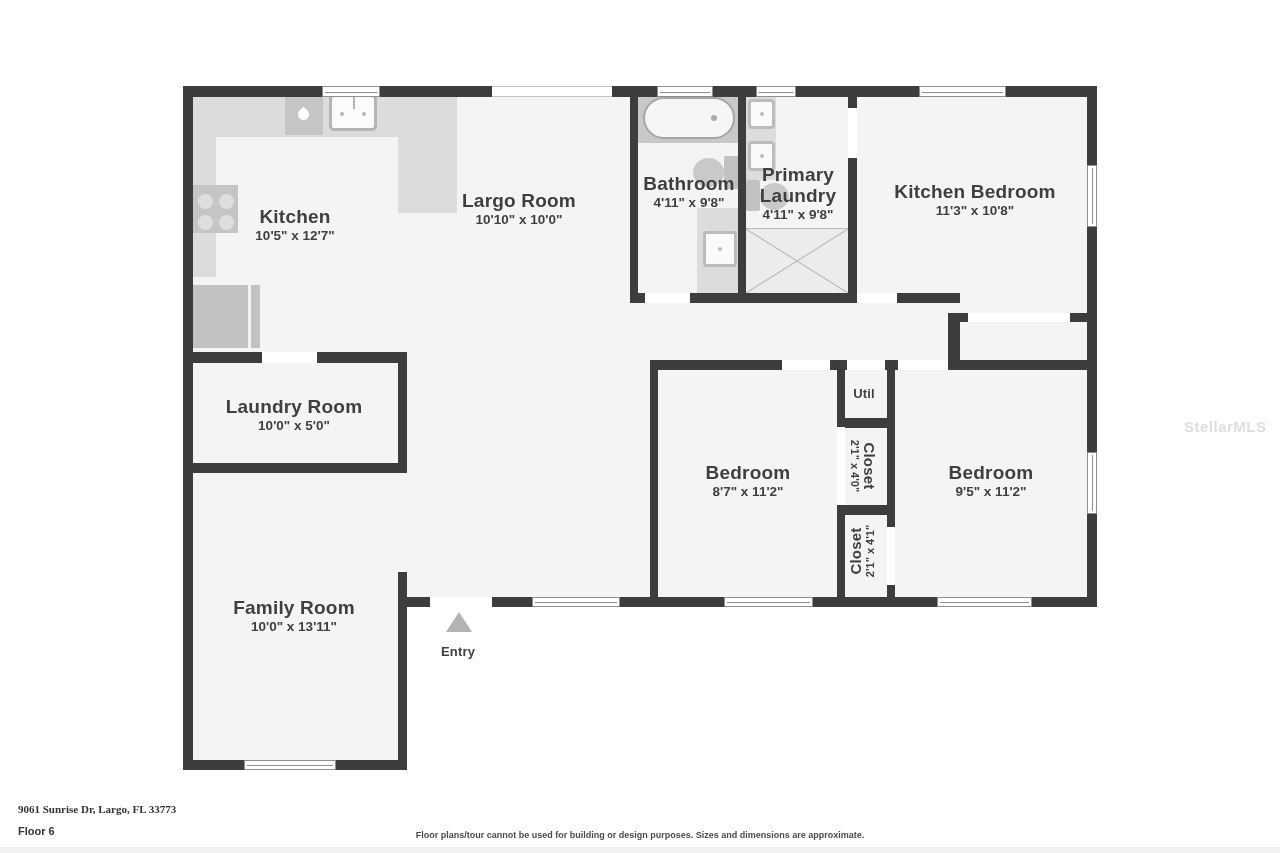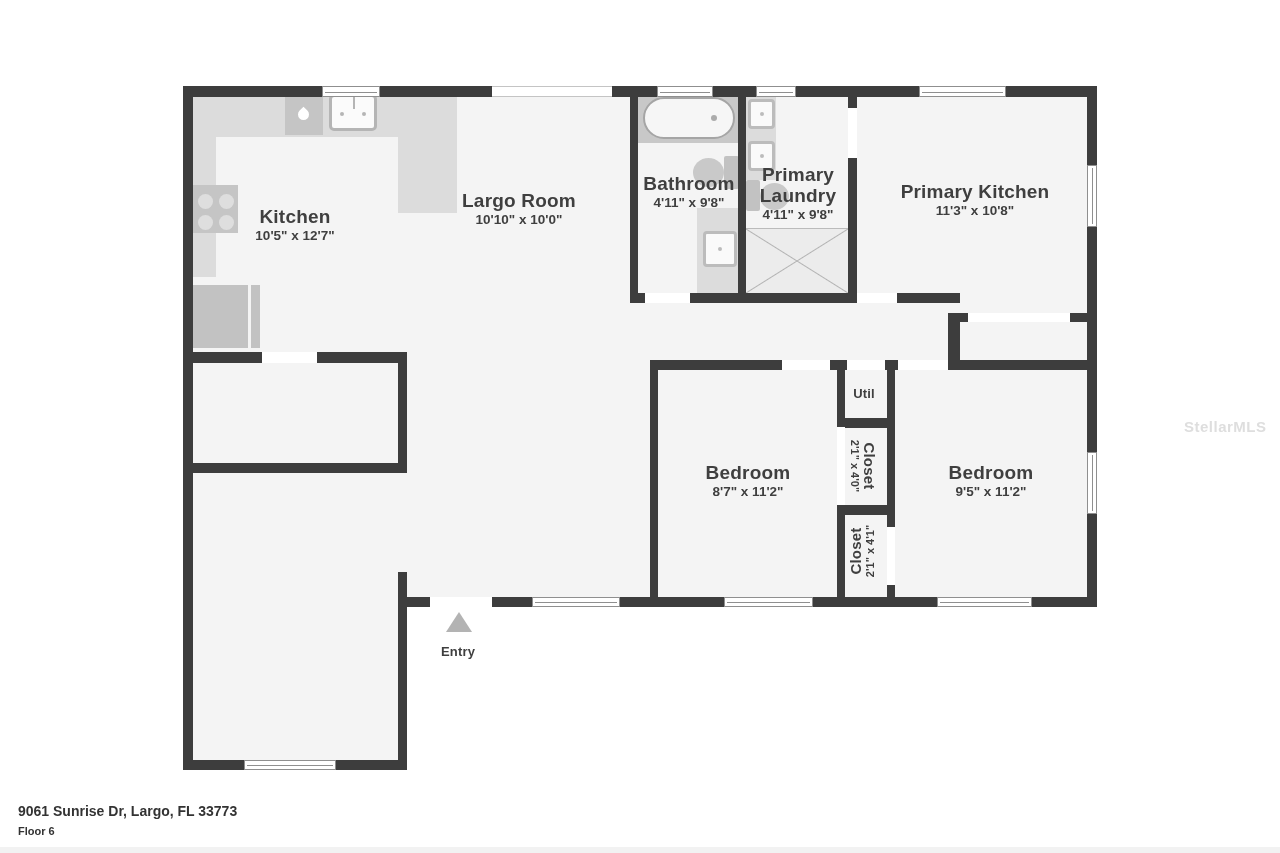--- a/index.html
+++ b/index.html
@@ -41,21 +41,21 @@
   .toilet-tank{position:absolute;background:#c2c2c2;border-radius:2px;z-index:2;}
   .toilet-bowl{position:absolute;background:#c9c9c9;border-radius:50%;z-index:2;}
   .shower{position:absolute;background-color:#ececec;z-index:2;border-top:1px solid #bbb;box-sizing:border-box;
      background-image:
        linear-gradient(to top right, transparent calc(50% - 1px), #b3b3b3 50%, transparent calc(50% + 1px)),
        linear-gradient(to bottom right, transparent calc(50% - 1px), #b3b3b3 50%, transparent calc(50% + 1px));}
   .tri{position:absolute;width:0;height:0;border-left:13px solid transparent;border-right:13px solid transparent;
        border-bottom:20px solid #b3b3b3;z-index:2;}
   .watermark{position:absolute;left:1184px;top:418px;font-size:15px;font-weight:600;color:#dedede;
        letter-spacing:.5px;z-index:6;}
-  .addr{position:absolute;left:18px;top:803px;font-size:14px;font-weight:700;color:#333;}
+  .addr{position:absolute;left:18px;top:803px;font-size:11px;font-weight:700;color:#333;font-family:Liberation Serif, serif;}
   .floorno{position:absolute;left:18px;top:825px;font-size:11px;font-weight:700;color:#333;}
   .disc{position:absolute;left:0;top:830px;width:100%;text-align:center;font-size:9px;font-weight:700;color:#4a4a4a;}
   .botstrip{position:absolute;left:0;top:847px;width:100%;height:6px;background:#f2f2f2;}
 </style>
 </head>
 <body>
 
 <div class="plan">
 
   <div class="floor" style="left:193px;top:97px;width:895px;height:500px"></div>
@@ -152,45 +152,54 @@
   </div>
   <div class="label" style="left:689px;top:192px">
     <div class="nm">Bathroom</div>
     <div class="dm">4'11" x 9'8"</div>
   </div>
   <div class="label wrap" style="left:798px;top:193px">
     <div class="nm">Primary Laundry</div>
     <div class="dm">4'11" x 9'8"</div>
   </div>
   <div class="label" style="left:975px;top:200px">
-    <div class="nm">Primary Kitchen</div>
+    <div class="nm">Kitchen Bedroom</div>
     <div class="dm">11'3" x 10'8"</div>
+  </div>
+  <div class="label" style="left:294px;top:415px">
+    <div class="nm">Laundry Room</div>
+    <div class="dm">10'0" x 5'0"</div>
   </div>
   <div class="label" style="left:748px;top:481px">
     <div class="nm">Bedroom</div>
     <div class="dm">8'7" x 11'2"</div>
   </div>
   <div class="label" style="left:991px;top:481px">
     <div class="nm">Bedroom</div>
     <div class="dm">9'5" x 11'2"</div>
   </div>
   <div class="label single" style="left:864px;top:393px">
     <div class="nm">Util</div>
   </div>
   <div class="label small rot90" style="left:863px;top:466px">
     <div class="nm">Closet</div>
     <div class="dm">2'1" x 4'0"</div>
   </div>
   <div class="label small rot270" style="left:862px;top:551px">
     <div class="nm">Closet</div>
     <div class="dm">2'1" x 4'1"</div>
   </div>
+  <div class="label" style="left:294px;top:616px">
+    <div class="nm">Family Room</div>
+    <div class="dm">10'0" x 13'11"</div>
+  </div>
   <div class="label single" style="left:458px;top:651px">
     <div class="nm">Entry</div>
   </div>
 
   <div class="watermark">StellarMLS</div>
 
   <div class="addr">9061 Sunrise Dr, Largo, FL 33773</div>
   <div class="floorno">Floor 6</div>
+  <div class="disc">Floor plans/tour cannot be used for building or design purposes. Sizes and dimensions are approximate.</div>
   <div class="botstrip"></div>
 
 </div>
 
 </body></html>

